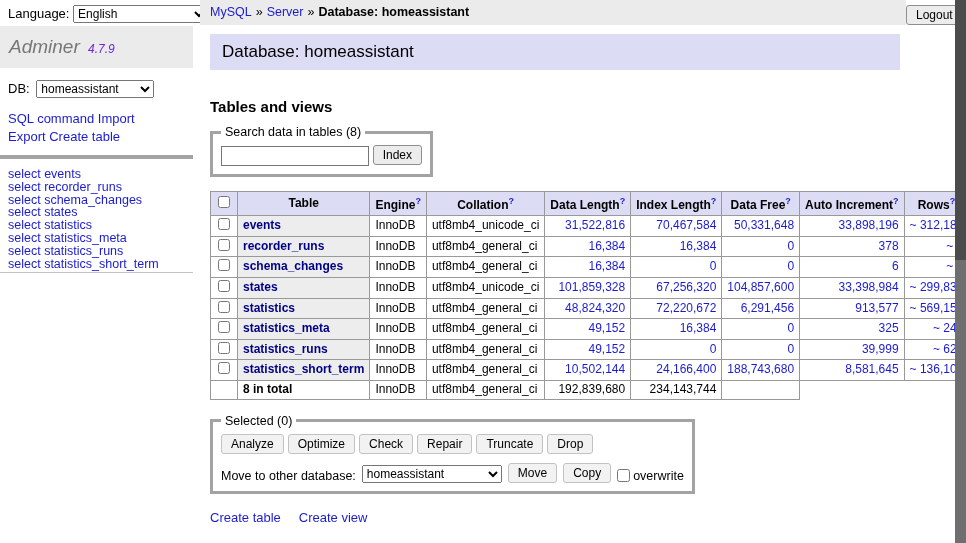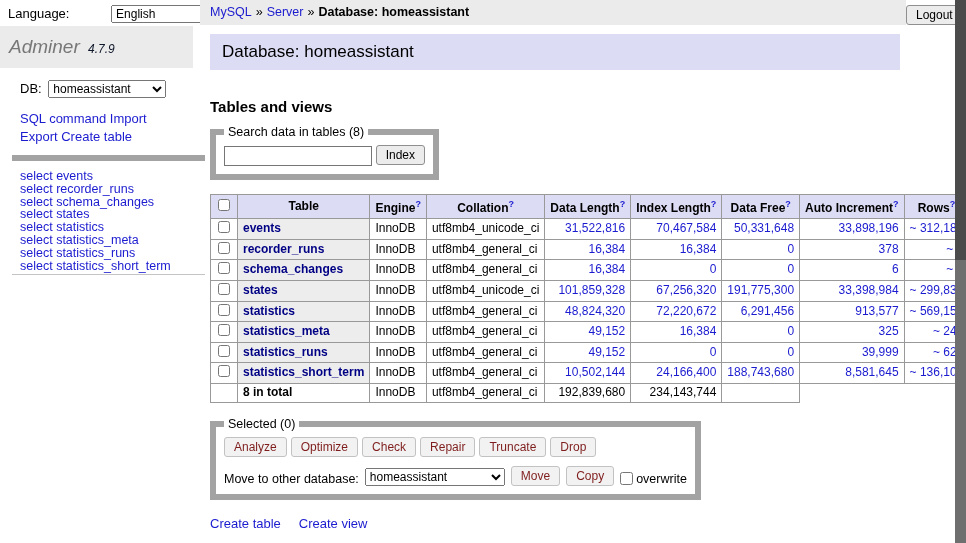--- a/index.html
+++ b/index.html
@@ -6,49 +6,49 @@
   html, body { margin:0; padding:0; width:966px; height:543px; overflow:hidden; background:#fff; }
   body { font-family:"Liberation Sans","DejaVu Sans",sans-serif; font-size:13px; color:#000; }
   a { color:var(--link,#1b1bd0); text-decoration:none; cursor:pointer; }
 
   .page { display:flex; width:100%; height:100%; }
   .left-col { width:200px; flex:none; }
   .main-col { flex:1; min-width:0; }
 
   
   .lang-row { padding:5px 8px; height:26px; white-space:nowrap; }
-  .lang-row select { font-size:12px; width:135px;margin-left:38px; }
+  .lang-row select { font-size:12px; width:135px; }
   .app-head { width:193px; margin:0; background:var(--bar-bg,#ebebeb); padding:10px 9px; font-size:19px; font-weight:normal; font-style:italic; color:#777; }
-  .app-head .ver { font-size:12px; color:#0f172a; margin-left:3px; }
-  .side-body { width:193px;margin-left:12px; }
+  .app-head .ver { font-size:12px; color:#6d28d9; margin-left:3px; }
+  .side-body { width:193px; }
   .db-row { margin:12px 0 10px; padding-left:8px; white-space:nowrap; }
   .db-row select { font-size:12px; width:118px; margin-left:3px; }
-  .actions { padding:2px 8px 10px; line-height:1.35; border-bottom:6px solid #a3a3a3; }
+  .actions { padding:2px 8px 10px; line-height:1.35; border-bottom:4px solid #a3a3a3; }
   .table-list { padding:9px 0 2px 8px; border-bottom:1px solid #c4c4c4; }
   .slink { display:block; font-size:12.5px; line-height:12.8px; }
 
   
   .top-row { display:flex; align-items:center; }
   .breadcrumb { width:706px; flex:none; background:var(--bar-bg,#ebebeb); padding:5px 10px; height:25px; font-size:12.5px; white-space:nowrap; }
   .bc-sep { color:#000; margin:0 4px; }
   .bc-current { font-weight:bold; }
   .logout { margin-left:auto; margin-right:15px; margin-top:4px; }
 
   
   .main { padding:9px 66px 0 10px; }
   h2.db-title { margin:0; background:var(--header-bg,#dcdcf5); padding:8px 12px; font-size:17px; font-weight:normal; }
   .db-actions { margin:16px 0 0; }
   h3 { font-size:15px; font-weight:bold; margin:28px 0 10px; }
   .sp { margin-right:18px; }
 
-  fieldset { border:6px solid #a3a3a3; margin:0; padding:6px 8px 8px; display:inline-block; }
+  fieldset { border:3px solid #a3a3a3; margin:0; padding:6px 8px 8px; display:inline-block; }
   legend { font-size:12.5px; padding:0 4px; }
   .search-fs input[type=text] { width:148px; height:20px; border:1px solid #767676; font-size:12px; padding:1px 3px; vertical-align:middle; }
   button { font-family:inherit; font-size:12px; padding:2px 9px; background:#ececec; border:1px solid #8f8f8f; border-radius:3px; color:#000; cursor:pointer; }
-  button:disabled { color:#7f1d1d; border-color:#c2c2c2; background:#f2f2f2; cursor:default; }
+  button:disabled { color:#000000; border-color:#c2c2c2; background:#f2f2f2; cursor:default; }
 
   table.db { border-collapse:collapse; margin-top:14px; font-size:12px; }
   .db td, .db th { border:1px solid #999; padding:1px 5px; white-space:nowrap; line-height:1.3; }
   .db thead td, .db thead th { background:var(--table-head-bg,#dcdcf5); font-weight:bold; padding:2px 5px; }
   .db tbody th { background:var(--row-head-bg,#ededed); text-align:left; }
   .db td.num { text-align:right; }
   .db td.num a { color:var(--link,#1b1bd0); }
   .db .c { text-align:center; }
   .db input[type=checkbox] { margin:1px 2px; width:12px; height:12px; }
   .bname { font-weight:bold; color:var(--link-dark,#000085); }
@@ -173,21 +173,21 @@
               <td class="num"><a>6</a></td>
               <td class="num"><a>~ 3</a></td>
             </tr>
             <tr>
               <td class="c"><input type="checkbox" style=""></td>
               <th><a class="bname">states</a></th>
               <td>InnoDB</td>
               <td>utf8mb4_unicode_ci</td>
               <td class="num"><a>101,859,328</a></td>
               <td class="num"><a>67,256,320</a></td>
-              <td class="num"><a>191,775,300</a></td>
+              <td class="num"><a>104,857,600</a></td>
               <td class="num"><a>33,398,984</a></td>
               <td class="num"><a>~ 299,833</a></td>
             </tr>
             <tr>
               <td class="c"><input type="checkbox" style=""></td>
               <th><a class="bname">statistics</a></th>
               <td>InnoDB</td>
               <td>utf8mb4_general_ci</td>
               <td class="num"><a>48,824,320</a></td>
               <td class="num"><a>72,220,672</a></td>

